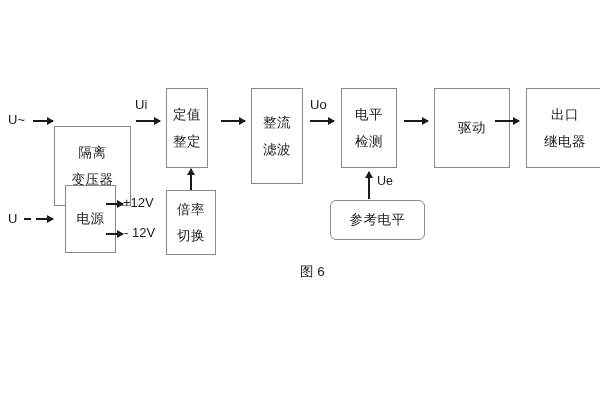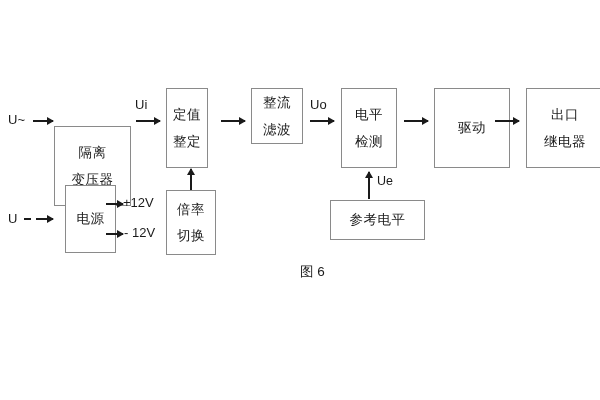--- a/index.html
+++ b/index.html
@@ -109,21 +109,21 @@
   <div class="lbl" style="left:135px; top:98px;">Ui</div>
   <div class="arrow-h" style="left:136px; top:120px; width:24px;"></div>
 
   <div class="blk" style="left:166px; top:88px; width:42px; height:80px;">
     <span class="ln">定值</span>
     <span class="ln">整定</span>
   </div>
 
   <div class="arrow-h" style="left:221px; top:120px; width:24px;"></div>
 
-  <div class="blk" style="left:251px; top:88px; width:52px; height:56px;">
+  <div class="blk" style="left:251px; top:88px; width:52px; height:96px;">
     <span class="ln">整流</span>
     <span class="ln">滤波</span>
   </div>
 
   <div class="lbl" style="left:310px; top:98px;">Uo</div>
   <div class="arrow-h" style="left:310px; top:120px; width:24px;"></div>
 
   <div class="blk" style="left:341px; top:88px; width:56px; height:80px;">
     <span class="ln">电平</span>
     <span class="ln">检测</span>
@@ -156,21 +156,21 @@
   <div class="arrow-h" style="left:106px; top:233px; width:17px;"></div>
   <div class="lbl" style="left:124px; top:226px;">- 12V</div>
 
   <div class="blk" style="left:166px; top:190px; width:50px; height:65px;">
     <span class="ln">倍率</span>
     <span class="ln">切换</span>
   </div>
 
   <div class="arrow-v" style="left:190px; top:169px; height:21px;"></div>
 
-  <div class="blk" style="left:330px; top:200px; width:95px; height:40px;">
+  <div class="blk" style="left:330px; top:200px; width:95px; height:40px;border-radius:6px;">
     <span class="ln">参考电平</span>
   </div>
 
   <div class="arrow-v" style="left:368px; top:172px; height:27px;"></div>
   <div class="lbl small" style="left:377px; top:175px;">Ue</div>
 
   <div class="caption" style="left:300px; top:263px;">图 6</div>
 
 </div>
 

